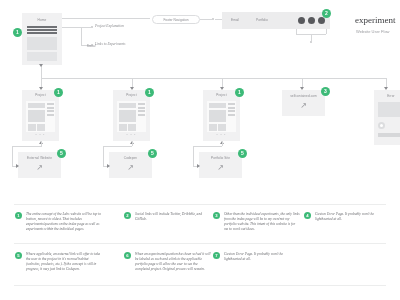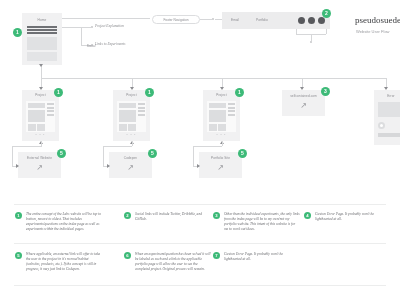--- a/index.html
+++ b/index.html
@@ -151,21 +151,21 @@
     font-family: "Liberation Serif", serif; font-style: italic;
     font-size: 3.6px; line-height: 5.1px; color: #6c6d71;
   }
   .sep { position: absolute; left: 14px; width: 372px; height: 1px; background: #eceded; }
 </style>
 </head>
 <body>
 
 <div id="root">
 
-  <div id="brand">pseudosuede</div>
+  <div id="brand">experiment</div>
   <div id="brand-sub">Website User Flow</div>
 
   <div class="card" id="home-card">
     <div class="box-title" style="top:5px;font-size:3.2px;">Home</div>
     <div id="home-bars">
       <div class="bar"></div>
         <div class="bar"></div>
         <div class="bar"></div>
     </div>
     <div id="home-block-a"></div>

